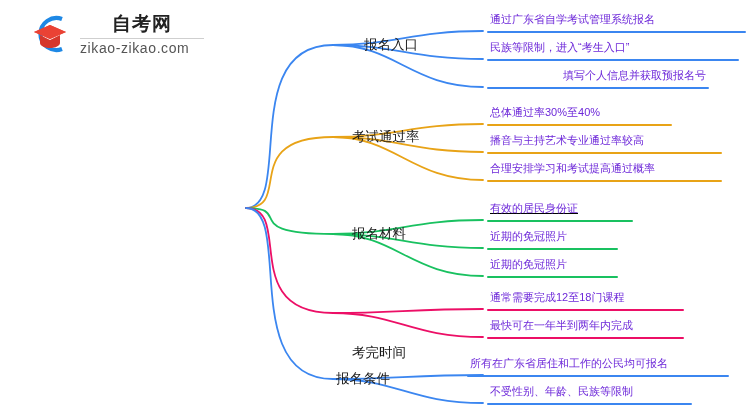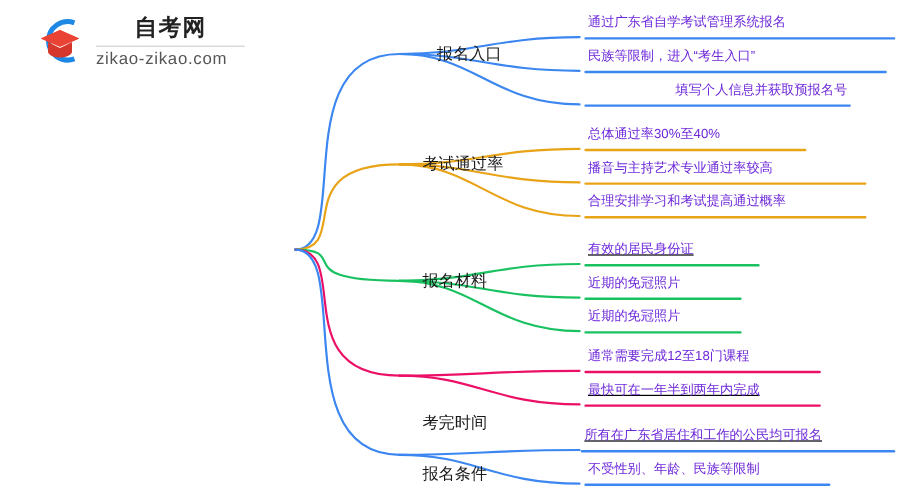--- a/index.html
+++ b/index.html
@@ -231,26 +231,26 @@
       </div>
       <div class="leaf" style="left: 487px; top: 255px;">
         <span class="leaf-text">近期的免冠照片</span>
         <span class="leaf-rule" style="background: rgb(25, 193, 96); width: 131px;"></span>
       </div>
       <div class="branch-label" style="left: 352px; top: 304px; margin-top: 40px;">考完时间</div>
       <div class="leaf" style="left: 487px; top: 288px;">
         <span class="leaf-text">通常需要完成12至18门课程</span>
         <span class="leaf-rule" style="background: rgb(236, 15, 102); width: 197px;"></span>
       </div>
-      <div class="leaf" style="left: 487px; top: 316px; text-decoration: underline;">
+      <div class="leaf" style="left: 487px; top: 316px;">
         <span class="leaf-text">最快可在一年半到两年内完成</span>
         <span class="leaf-rule" style="background: rgb(236, 15, 102); width: 197px;"></span>
       </div>
-      <div class="branch-label" style="left: 352px; top: 370px; margin-top: 16px;">报名条件</div>
-      <div class="leaf" style="left: 484px; top: 354px; text-decoration: underline;">
+      <div class="branch-label" style="left: 336px; top: 370px;">报名条件</div>
+      <div class="leaf" style="left: 467px; top: 354px;">
         <span class="leaf-text">所有在广东省居住和工作的公民均可报名</span>
         <span class="leaf-rule" style="background: rgb(59, 134, 240); width: 262px;"></span>
       </div>
       <div class="leaf" style="left: 487px; top: 382px;">
         <span class="leaf-text">不受性别、年龄、民族等限制</span>
         <span class="leaf-rule" style="background: rgb(59, 134, 240); width: 205px;"></span>
       </div>
     </div>
 
 </div>

